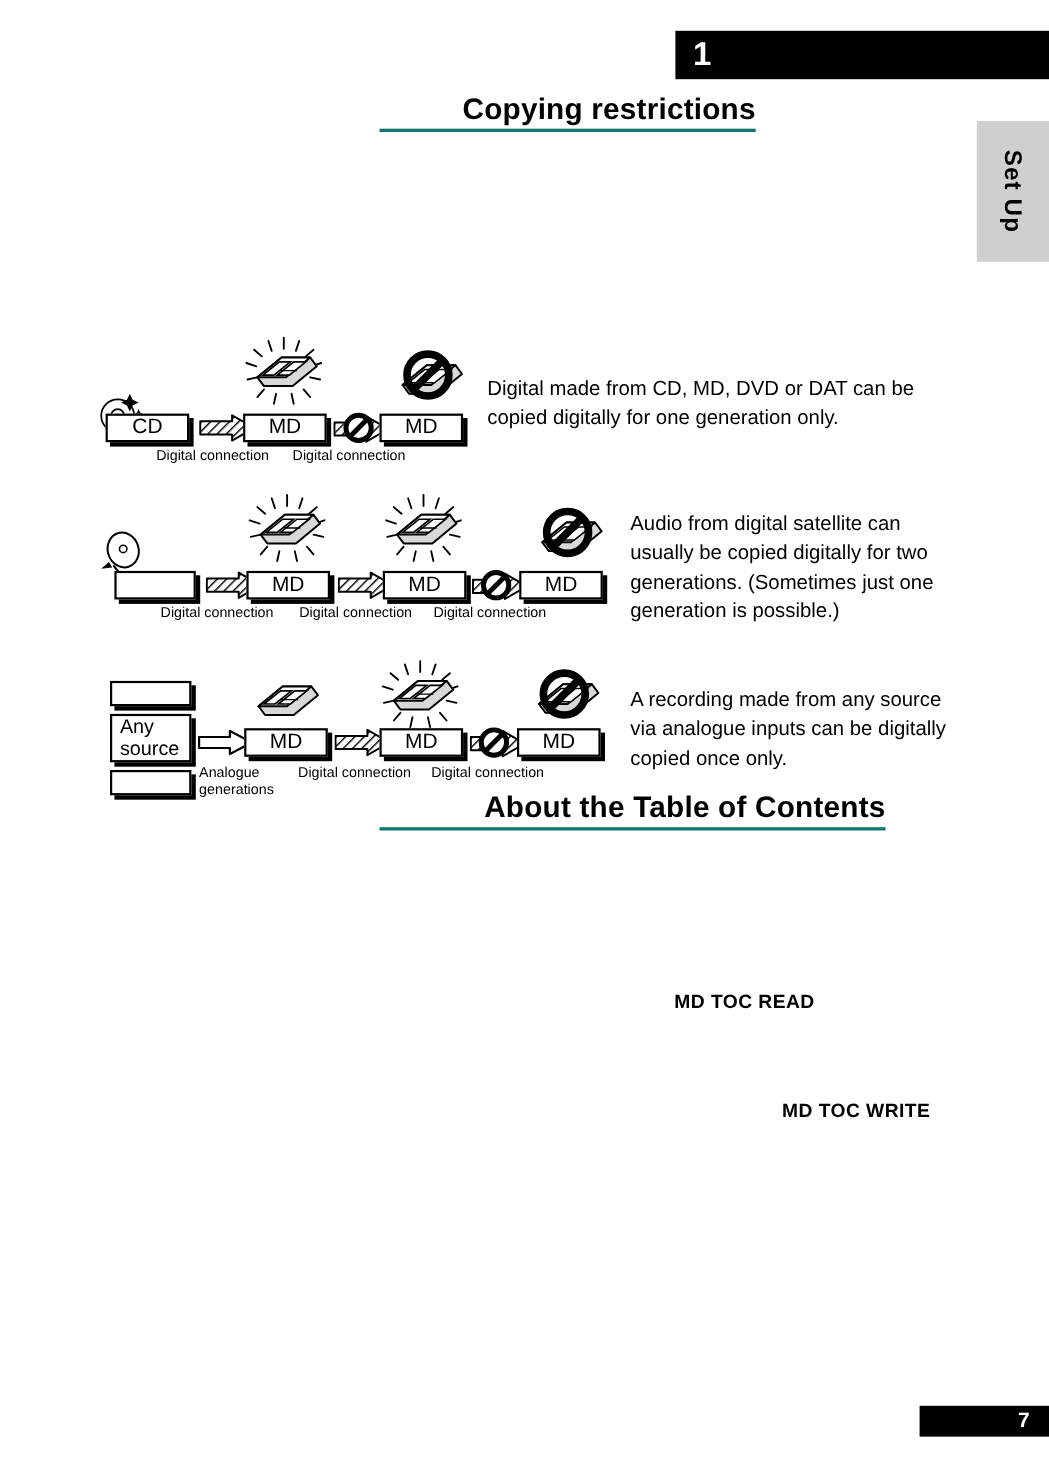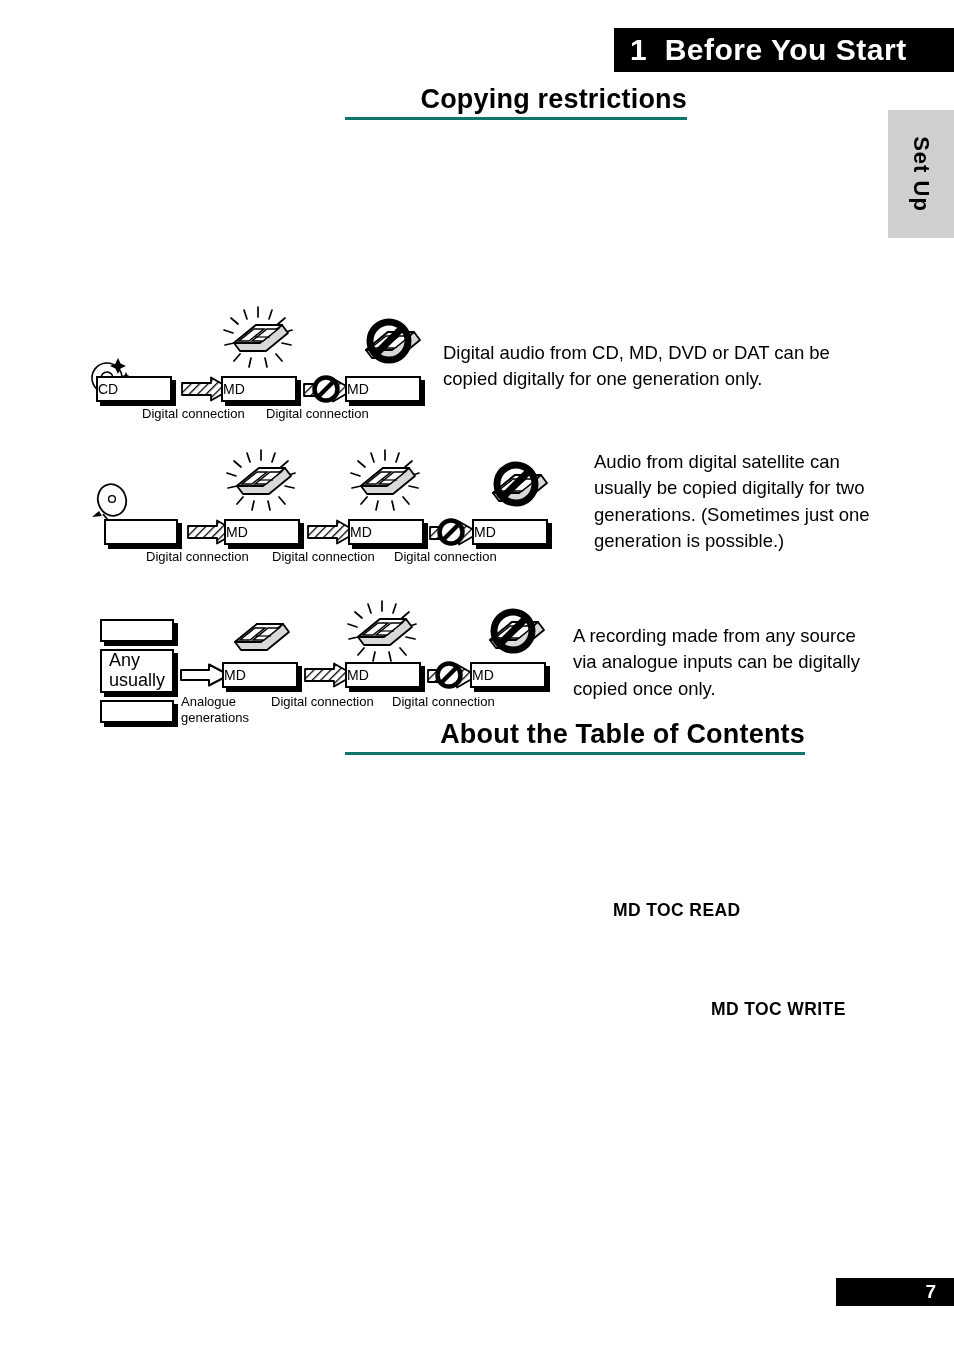--- a/index.html
+++ b/index.html
@@ -93,22 +93,22 @@
   #row-3 { top: 600px; height: 145px; }
 
   
   .device-box {
     position: absolute;
     border: 2px solid #000000;
     background: #ffffff;
     box-sizing: border-box;
     display: flex;
     align-items: center;
-    justify-content: flex-start;
-    font-size: 14px;
+    justify-content: center;
+    font-size: 19px;
     box-shadow: 4px 4px 0 0 #000000;
     z-index: 5;
   }
   .device-box.tall {
     flex-direction: column;
     justify-content: center;
     line-height: 1.1;
     font-size: 18px;
     align-items: flex-start;
     padding-left: 7px;
@@ -167,21 +167,21 @@
   .mini-ban svg { display: block; }
 
   
   .body-text {
     position: absolute;
     font-size: 18.5px;
     line-height: 1.42;
     color: #000000;
   }
   #para-1 { top: 340px; left: 443px; width: 440px; }
-  #para-2 { top: 449px; left: 573px; width: 300px; margin-left: 21px; }
+  #para-2 { top: 463px; left: 573px; width: 300px; }
   #para-3 { top: 623px; left: 573px; width: 300px; }
 
   
   .toc-label {
     position: absolute;
     font-size: 17.5px;
     font-weight: bold;
     letter-spacing: 0.4px;
   }
   #toc-read  { top: 900px; left: 600px; margin-left: 13px; }
@@ -205,21 +205,20 @@
     color: #ffffff;
     font-size: 19px;
     font-weight: bold;
   }
 </style>
 </head>
 <body>
 
 <div class="chapter-banner">
   <span class="chapter-num">1</span>
-  <span class="chapter-title">Before You Start</span>
 </div>
 
 <div class="side-tab">
   <span class="side-tab-label">Set Up</span>
 </div>
 
 <div class="section-heading" id="heading-copying">
   <span>Copying restrictions</span>
 </div>
 
@@ -306,21 +305,21 @@
   </div>
 
   <div class="device-box" style="left:345px; top:76px; width:76px; height:26px;">
     <span>MD</span>
   </div>
 
   <div class="conn-label" style="left:142px; top:106px;">Digital connection</div>
   <div class="conn-label" style="left:266px; top:106px;">Digital connection</div>
 </div>
 
-<div class="body-text" id="para-1">Digital audio from CD, MD, DVD or DAT can be copied digitally for one generation only.</div>
+<div class="body-text" id="para-1">Digital made from CD, MD, DVD or DAT can be copied digitally for one generation only.</div>
 
 <div class="diagram-row" id="row-2">
 
   <div class="src-icon" style="left:90px; top:36px;">
     <svg viewBox="0 0 46 46" width="46" height="46">
       <ellipse cx="22" cy="19" rx="14" ry="16" fill="#fff" stroke="#000" stroke-width="1.8" transform="rotate(-18 22 19)"></ellipse>
       <circle cx="22" cy="18" r="3.4" fill="#fff" stroke="#000" stroke-width="1.4"></circle>
       <path d="M9 30 L2 36 L12 35 Z" fill="#000"></path>
       <line x1="13" y1="33" x2="22" y2="44" stroke="#000" stroke-width="1.8"></line>
     </svg>
@@ -432,21 +431,21 @@
   <div class="conn-label" style="left:394px; top:104px;">Digital connection</div>
 </div>
 
 <div class="body-text" id="para-2">Audio from digital satellite can usually be copied digitally for two generations. (Sometimes just one generation is possible.)</div>
 
 <div class="diagram-row" id="row-3">
 
   <div class="device-box blank" style="left:100px; top:19px; width:74px; height:23px;"></div>
   <div class="device-box tall" style="left:100px; top:49px; width:74px; height:44px;">
     <span>Any</span>
-    <span>usually</span>
+    <span>source</span>
   </div>
   <div class="device-box blank" style="left:100px; top:100px; width:74px; height:23px;"></div>
 
   <div class="arrow" style="left:180px; top:62px;">
     <svg viewBox="0 0 52 26" width="52" height="26">
       <path d="M1 8 L29 8 L29 2.5 L49 13 L29 23.5 L29 18 L1 18 Z" fill="#ffffff" stroke="#000" stroke-width="2" stroke-linejoin="round"></path>
     </svg>
   </div>
 
   <div class="md-icon" style="left:217px; top:4px;">

